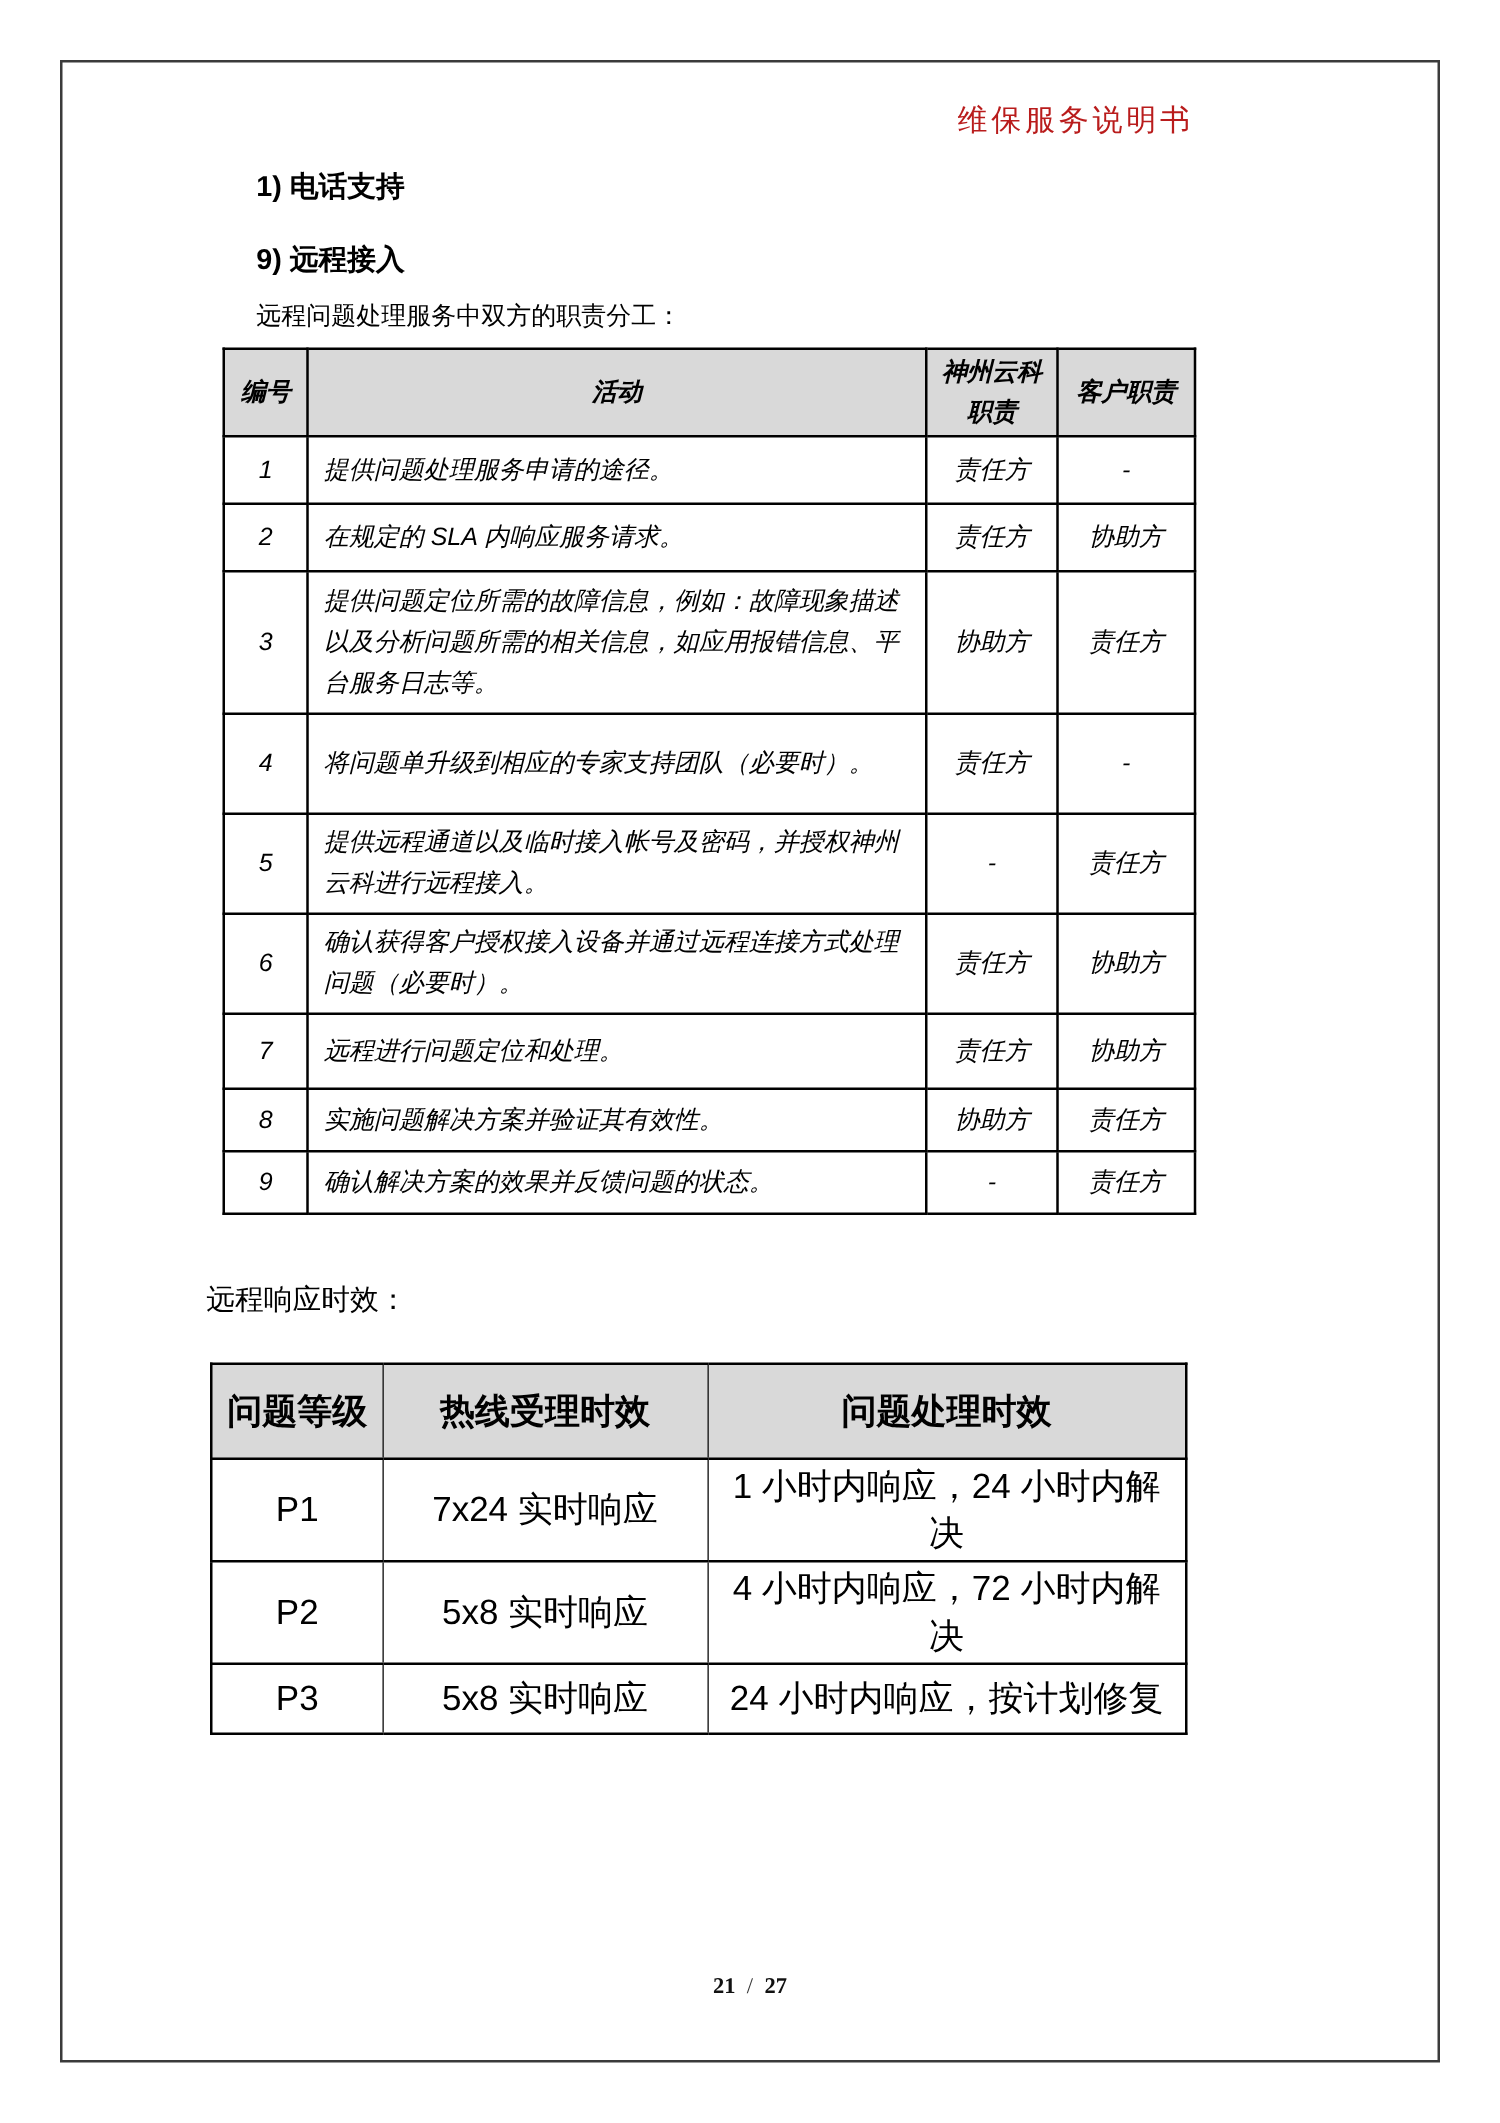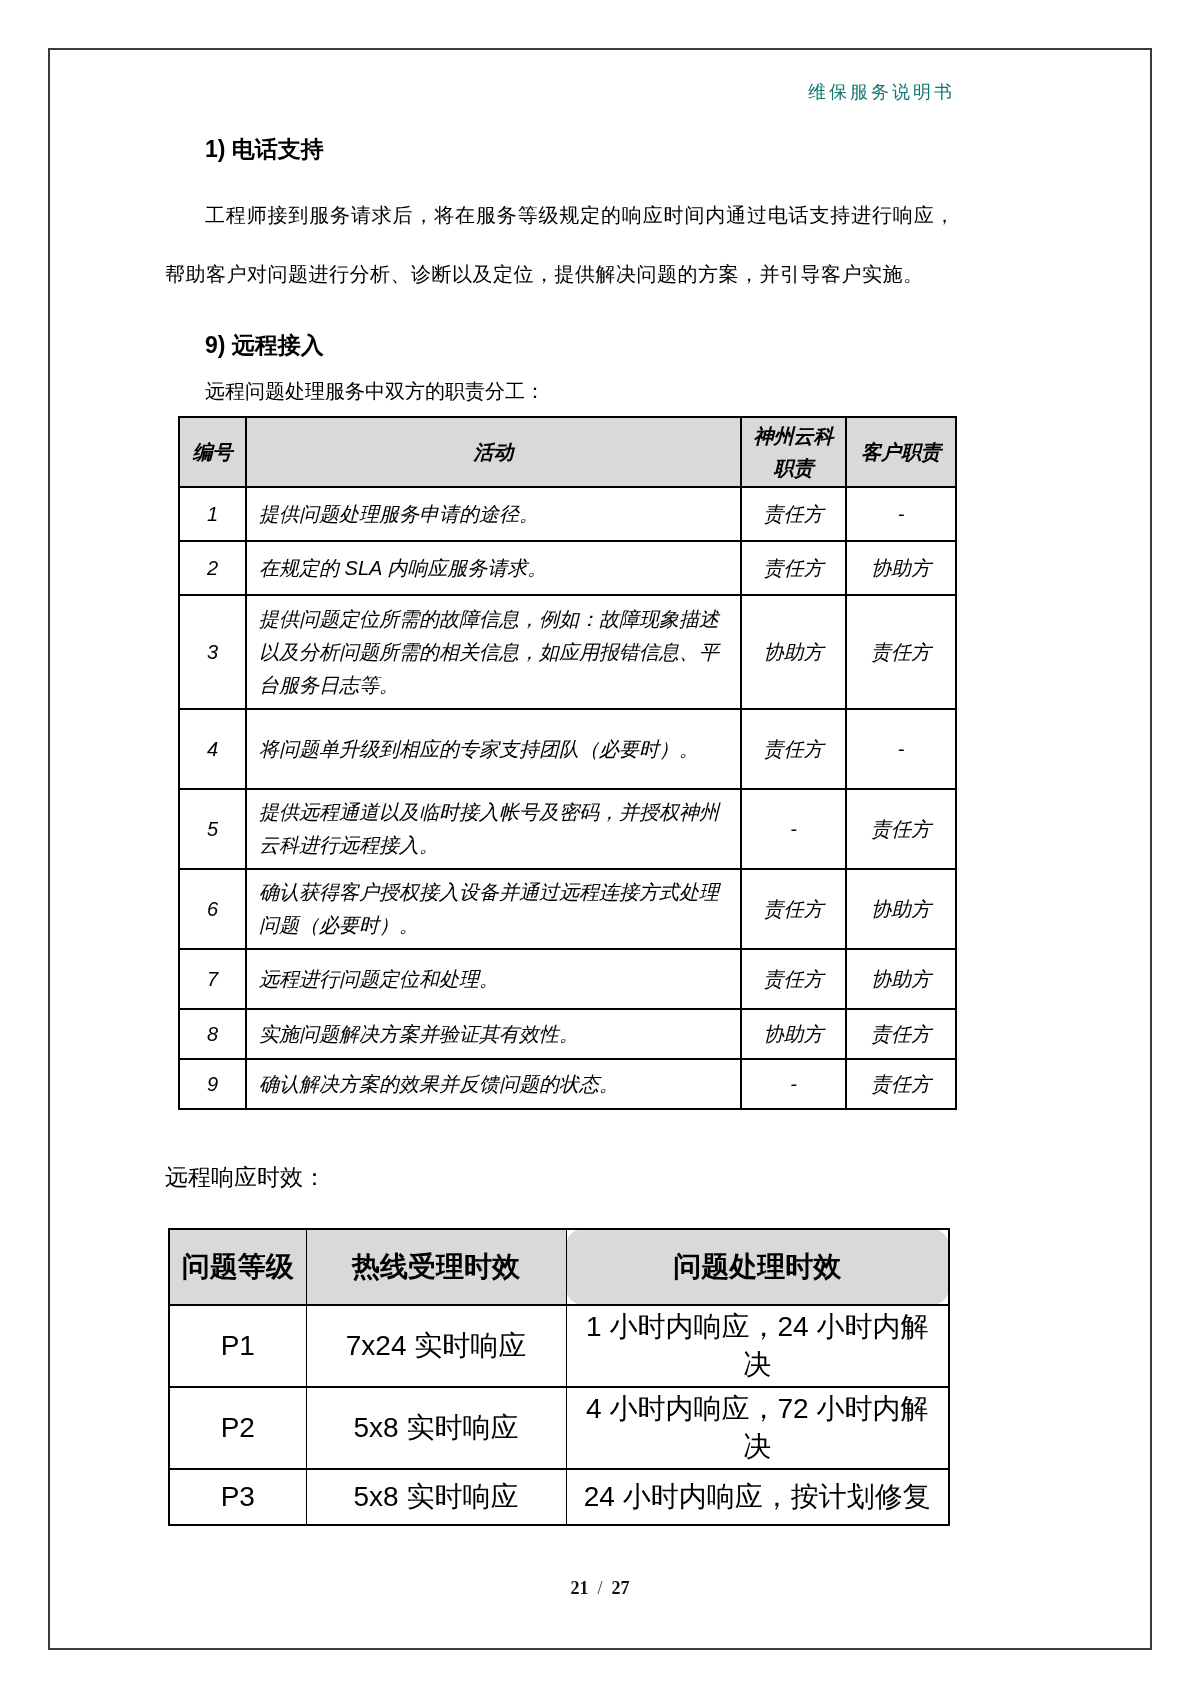--- a/index.html
+++ b/index.html
@@ -6,22 +6,22 @@
   .page {
     position:relative; width:1200px; height:1698px; background:#ffffff;
     font-family:"Liberation Sans", sans-serif; color:#000; overflow:hidden;
   }
   .frame {
     position:absolute; left:48px; top:48px; right:48px; bottom:48px;
     border:2px solid #3b3b3b; pointer-events:none;
   }
   .doc-header {
     position:absolute; top:80px; right:245px;
-    font-family:"Liberation Serif", serif; font-size:18px;
-    letter-spacing:3px; color:#0f766e;
+    font-family:"Liberation Serif", serif; font-size:24px;
+    letter-spacing:3px; color:#b91c1c;
   }
   .content { position:absolute; left:165px; top:132px; width:790px; }
   .sec-heading {
     margin:0; padding-left:40px; font-size:23px; font-weight:bold; line-height:34px;
   }
   .sec-heading.second { margin-top:24px; }
   .para {
     margin:20px 0 0 0; font-size:20px; line-height:59px;
     text-indent:2em; text-align:justify; letter-spacing:0.5px;
   }
@@ -42,40 +42,39 @@
   tr.rh-72 td { height:70px; }
   tr.rh-50 td { height:50px; }
   tr.rh-42 td { height:40px; }
 
   .rt-heading { margin:50px 0 0 0; font-size:23px; line-height:34px; }
   .rt-table { margin:34px 0 0 3px; width:780px; font-size:28px; }
   .rt-table th { background:#d9d9d9; font-weight:bold; height:70px; padding:2px 4px; }
   .rt-table td { height:50px; padding:2px 6px; }
   .rt-table th, .rt-table td { border-left-width:1px; border-right-width:1px; }
   .rt-table tr > :first-child { border-left-width:2px; }
-  .rt-table tr > :last-child { border-right-width:2px;border-radius:17px; }
+  .rt-table tr > :last-child { border-right-width:2px; }
 
   .doc-footer {
     position:absolute; top:1578px; left:0; width:100%; text-align:center;
     font-family:"Liberation Serif", serif; font-size:18px; font-weight:bold; color:#111;
   }
   .doc-footer .sep { font-weight:normal; margin:0 9px; color:#333; }
 </style>
 </head>
 <body>
 
 <div class="page">
   <div class="frame"></div>
 
   <div class="doc-header">维保服务说明书</div>
 
   <div class="content">
 
     <h3 class="sec-heading">1) 电话支持</h3>
-    <p class="para">工程师接到服务请求后，将在服务等级规定的响应时间内通过电话支持进行响应，帮助客户对问题进行分析、诊断以及定位，提供解决问题的方案，并引导客户实施。</p>
 
     <h3 class="sec-heading second">9) 远程接入</h3>
     <p class="lead-in">远程问题处理服务中双方的职责分工：</p>
 
     <table class="resp-table">
       <colgroup>
           <col style="width:67px">
           <col style="width:495px">
           <col style="width:105px">
           <col style="width:110px">

